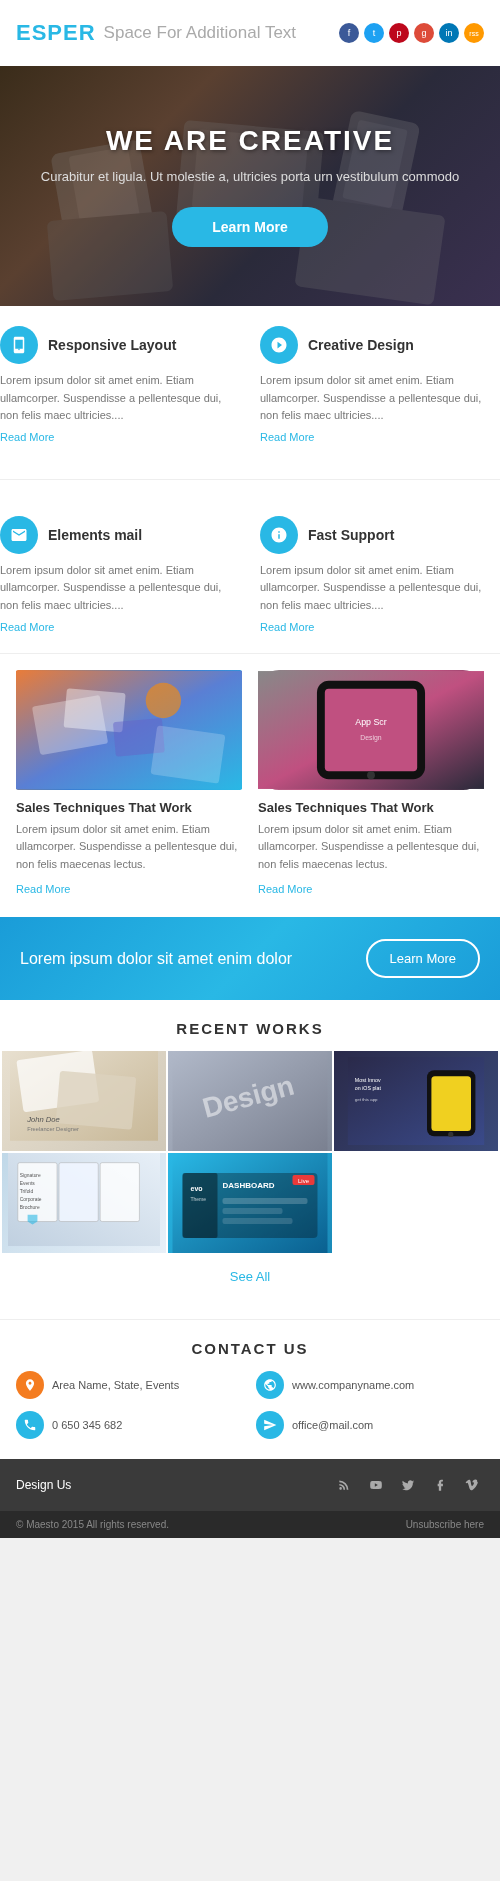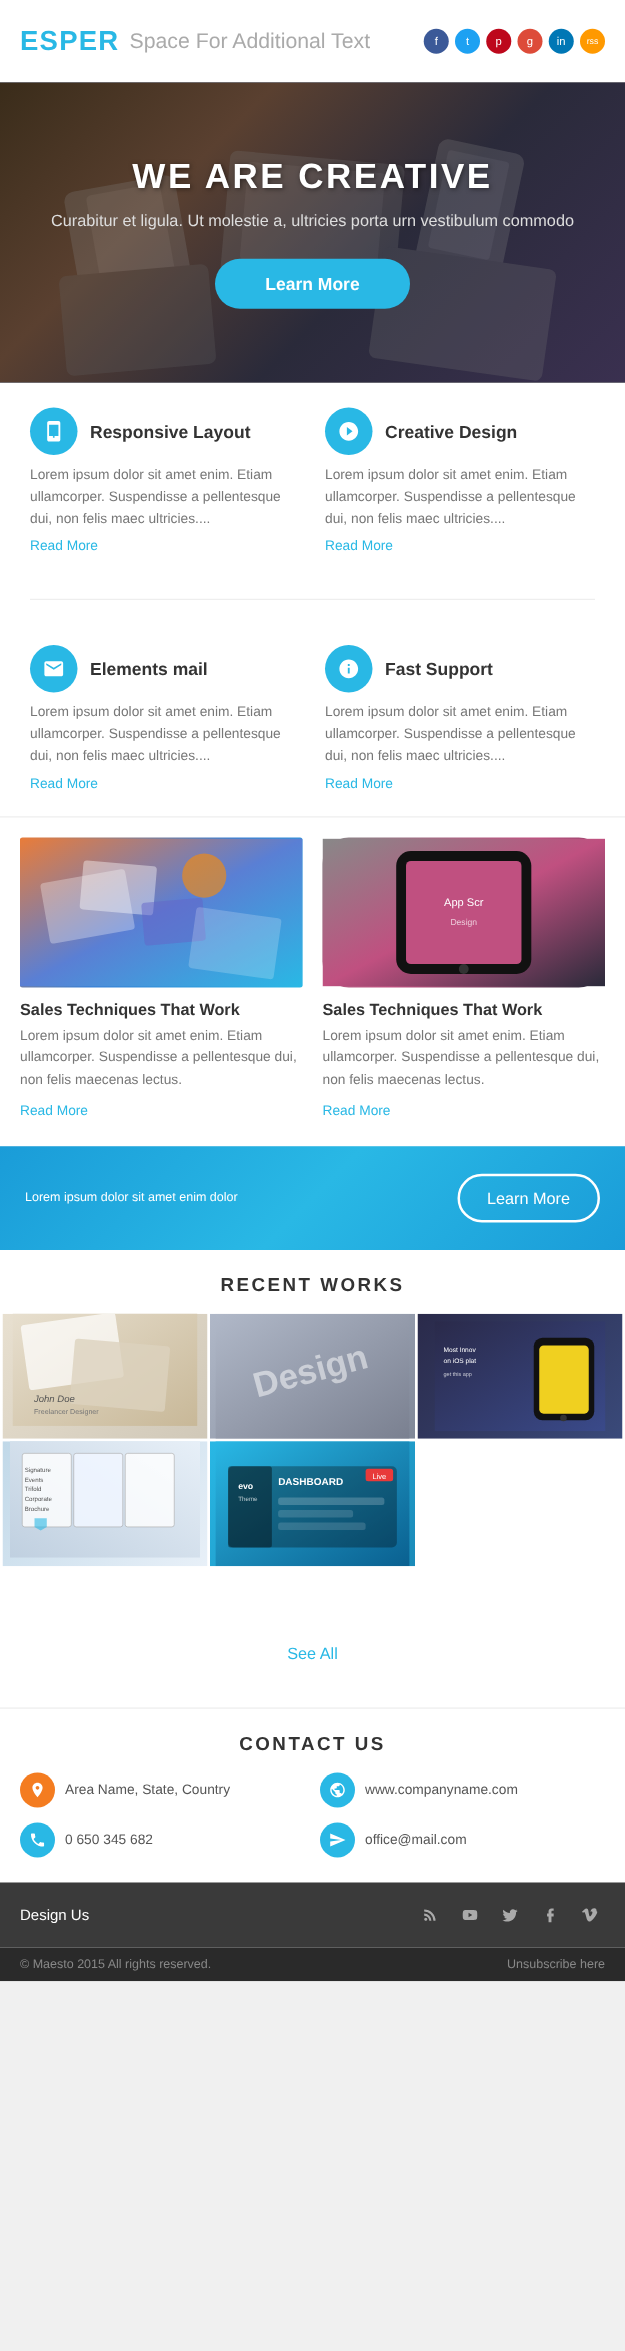--- a/index.html
+++ b/index.html
@@ -20,21 +20,21 @@
 
     
     .hero { position: relative; background: linear-gradient(rgba(30,30,50,0.65), rgba(30,30,50,0.65)), #555; height: 240px; display: flex; flex-direction: column; align-items: center; justify-content: center; overflow: hidden; }
     .hero-bg { position: absolute; top: 0; left: 0; width: 100%; height: 100%; background: linear-gradient(135deg, #3a2c1a 0%, #5a4030 30%, #2a2a3a 60%, #3a3050 100%); z-index: 0; }
     .hero-content { position: relative; z-index: 1; text-align: center; padding: 0 20px; }
     .hero-title { color: #fff; font-size: 28px; font-weight: bold; letter-spacing: 2px; text-transform: uppercase; margin-bottom: 10px; text-shadow: 1px 1px 4px rgba(0,0,0,0.5); }
     .hero-subtitle { color: #ddd; font-size: 13px; margin-bottom: 20px; line-height: 1.5; }
     .hero-btn { background: #29b8e5; color: #fff; border: none; padding: 12px 40px; border-radius: 25px; font-size: 14px; cursor: pointer; font-weight: bold; }
 
     
-    .features { background: #fff; padding: 20px 24px; }
+    .features { background: #fff; padding: 20px 0; }
     .features-grid { display: grid; grid-template-columns: 1fr 1fr; gap: 20px; }
     .feature-item { display: flex; flex-direction: column; }
     .feature-header { display: flex; align-items: center; margin-bottom: 8px; }
     .feature-icon { width: 38px; height: 38px; border-radius: 50%; background: #29b8e5; display: flex; align-items: center; justify-content: center; margin-right: 10px; flex-shrink: 0; }
     .feature-icon svg { fill: #fff; }
     .feature-title { font-size: 14px; font-weight: bold; color: #333; }
     .feature-text { font-size: 11px; color: #777; line-height: 1.6; margin-bottom: 6px; }
     .read-more { color: #29b8e5; font-size: 11px; text-decoration: none; }
     .divider { border: none; border-top: 1px solid #eee; margin: 16px 0; grid-column: 1 / -1; }
 
@@ -43,36 +43,36 @@
     .blog-grid { display: grid; grid-template-columns: 1fr 1fr; gap: 16px; }
     .blog-item { }
     .blog-img-placeholder { width: 100%; height: 120px; margin-bottom: 10px; border-radius: 2px; }
     .blog-img-left { background: linear-gradient(135deg, #e87c3a 0%, #3a7fd4 50%, #29b8e5 100%); }
     .blog-img-right { background: linear-gradient(135deg, #888 0%, #c05080 50%, #2a2a3a 100%); border-radius: 21px; }
     .blog-title { font-size: 13px; font-weight: bold; color: #333; margin-bottom: 6px; }
     .blog-text { font-size: 11px; color: #777; line-height: 1.6; margin-bottom: 6px; }
 
     
     .cta-banner { background: linear-gradient(135deg, #1a9cd8, #29b8e5, #1a9cd8); padding: 22px 20px; display: flex; align-items: center; justify-content: space-between; }
-    .cta-text { color: #fff; font-size: 10px; flex: 1; }
+    .cta-text { color: #fff; font-size: 16px; flex: 1; }
     .cta-btn { background: transparent; color: #fff; border: 2px solid #fff; padding: 10px 22px; border-radius: 25px; font-size: 13px; cursor: pointer; white-space: nowrap; margin-left: 16px; }
 
     
     .recent-works { background: #fff; padding: 20px 0; }
     .section-title { text-align: center; font-size: 15px; font-weight: bold; color: #333; letter-spacing: 2px; text-transform: uppercase; margin-bottom: 14px; }
     .works-grid { display: grid; grid-template-columns: 1fr 1fr 1fr; gap: 2px; margin: 0 2px; }
     .work-item { height: 100px; overflow: hidden; }
     .work-ph { width: 100%; height: 100%; }
     .w1 { background: linear-gradient(135deg, #e8e0d0, #d0c8b8); display: flex; align-items: flex-end; padding: 8px; }
     .w2 { background: linear-gradient(135deg, #b0b8c8, #808898); display: flex; align-items: center; justify-content: center; }
     .w3 { background: linear-gradient(135deg, #2a2a4a, #3a4a7a); display: flex; flex-direction: column; align-items: center; justify-content: center; padding: 6px; }
     .w4 { background: linear-gradient(135deg, #c0d8e8, #e8f0f8); display: flex; align-items: flex-end; padding: 6px; }
     .w5 { background: linear-gradient(135deg, #29b8e5, #1a8ab8); display: flex; align-items: center; justify-content: center; }
     .w6 { background: linear-gradient(135deg, #e8e8e8, #c8c8c8); display: flex; align-items: center; justify-content: center; }
-    .see-all { text-align: center; padding: 14px 0; margin-top: 47px; }
+    .see-all { text-align: center; padding: 14px 0; }
     .see-all a { color: #29b8e5; font-size: 13px; text-decoration: none; }
 
     
     .contact { background: #fff; padding: 20px 16px; border-top: 1px solid #eee; }
     .contact-grid { display: grid; grid-template-columns: 1fr 1fr; gap: 12px; margin-top: 14px; }
     .contact-item { display: flex; align-items: center; gap: 8px; }
     .contact-icon { width: 28px; height: 28px; border-radius: 50%; display: flex; align-items: center; justify-content: center; font-size: 12px; color: #fff; flex-shrink: 0; }
     .ci-loc { background: #f47c20; }
     .ci-web { background: #29b8e5; }
     .ci-phone { background: #29b8e5; }
@@ -359,21 +359,21 @@
 
 <div class="contact">
   <h2 class="section-title">CONTACT US</h2>
   <div class="contact-grid">
     <div class="contact-item">
       <div class="contact-icon ci-loc">
         <svg width="14" height="14" viewBox="0 0 24 24" fill="white">
             <path d="M12 2C8.13 2 5 5.13 5 9c0 5.25 7 13 7 13s7-7.75 7-13c0-3.87-3.13-7-7-7zm0 9.5c-1.38 0-2.5-1.12-2.5-2.5s1.12-2.5 2.5-2.5 2.5 1.12 2.5 2.5-1.12 2.5-2.5 2.5z"></path>
           </svg>
       </div>
-      <span class="contact-text">Area Name, State, Country</span>
+      <span class="contact-text">Area Name, State, Events</span>
     </div>
     <div class="contact-item">
       <div class="contact-icon ci-web">
         <svg width="14" height="14" viewBox="0 0 24 24" fill="white">
             <path d="M12 2C6.48 2 2 6.48 2 12s4.48 10 10 10 10-4.48 10-10S17.52 2 12 2zm-1 17.93c-3.95-.49-7-3.85-7-7.93 0-.62.08-1.21.21-1.79L9 15v1c0 1.1.9 2 2 2v1.93zm6.9-2.54c-.26-.81-1-1.39-1.9-1.39h-1v-3c0-.55-.45-1-1-1H8v-2h2c.55 0 1-.45 1-1V7h2c1.1 0 2-.9 2-2v-.41c2.93 1.19 5 4.06 5 7.41 0 2.08-.8 3.97-2.1 5.39z"></path>
           </svg>
       </div>
       <span class="contact-text">www.companyname.com</span>
     </div>
     <div class="contact-item">

